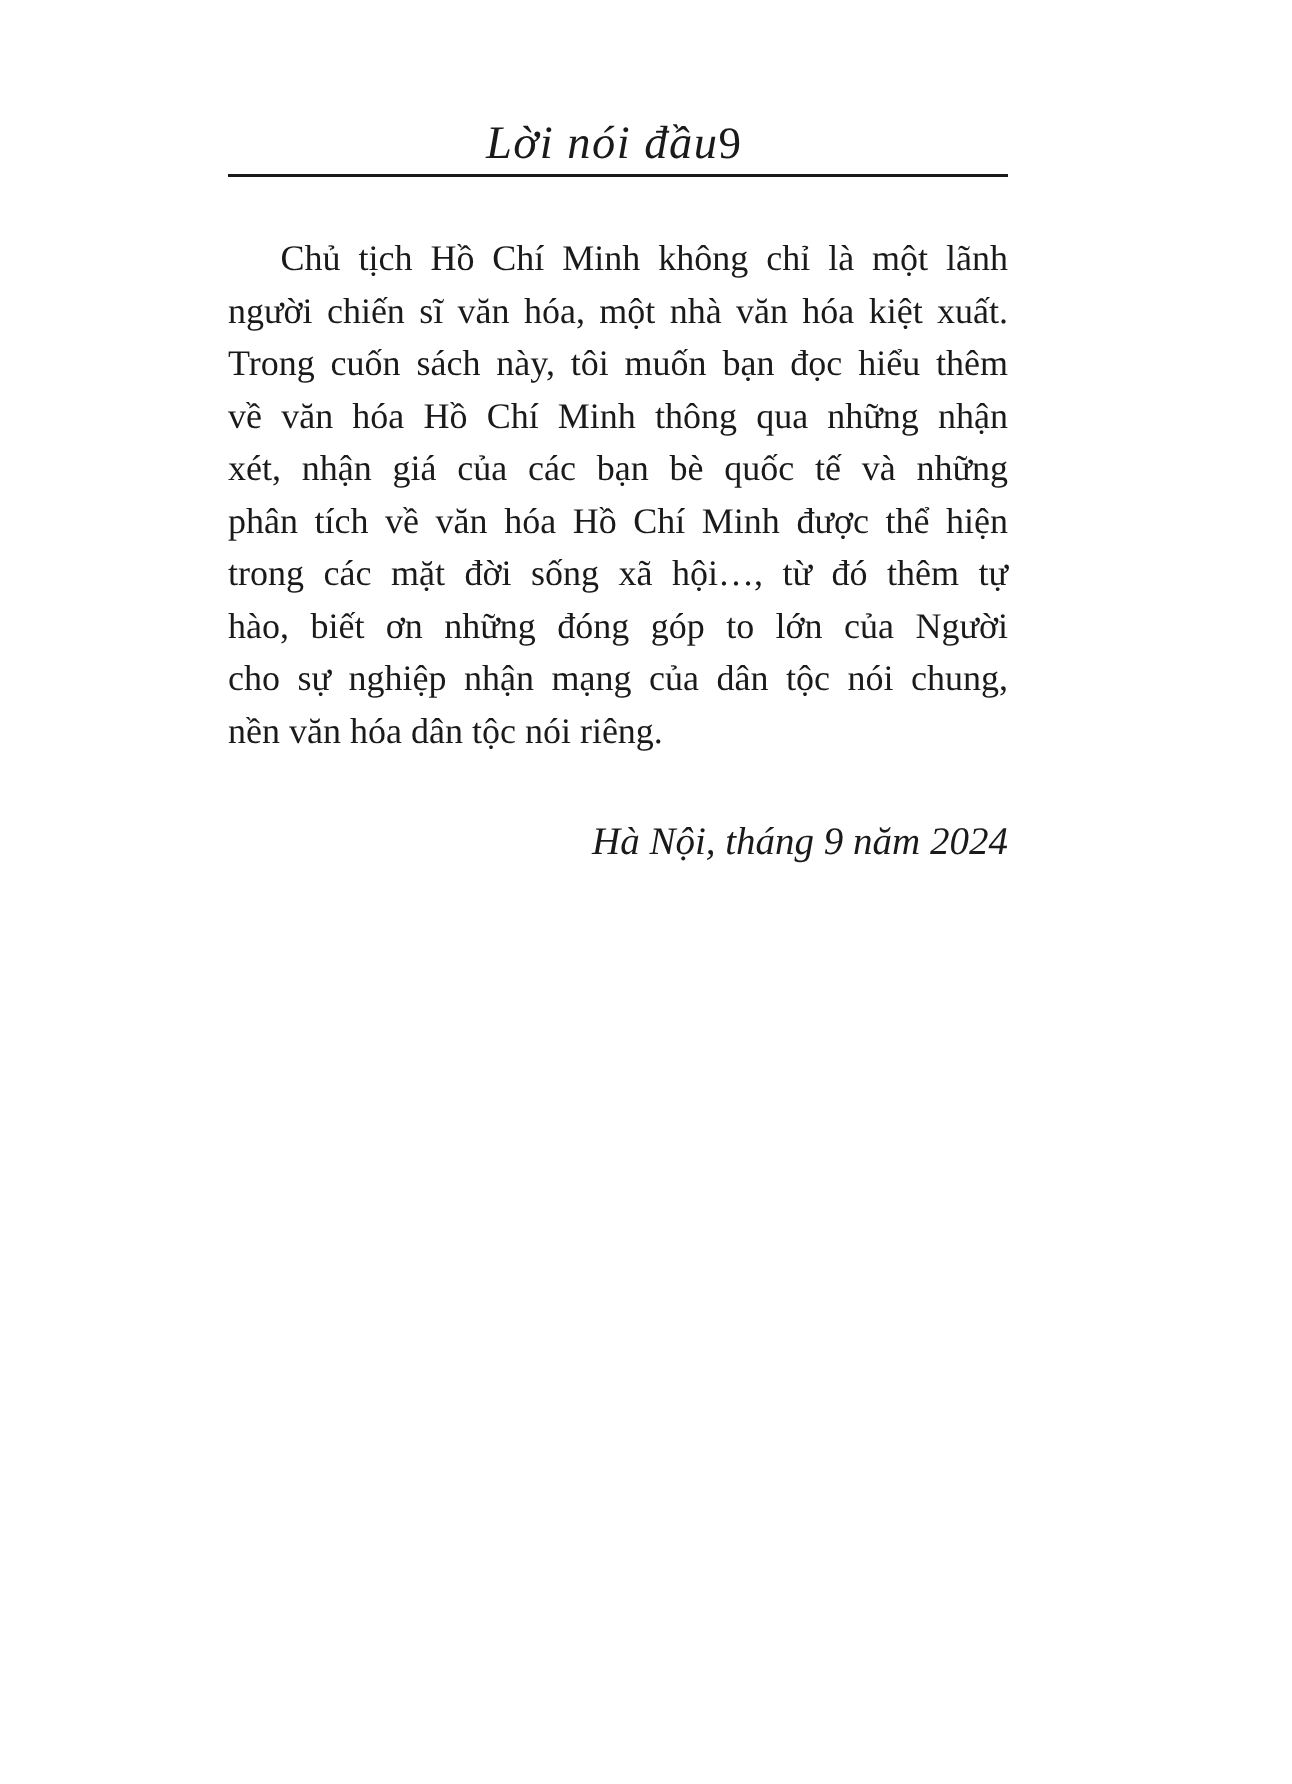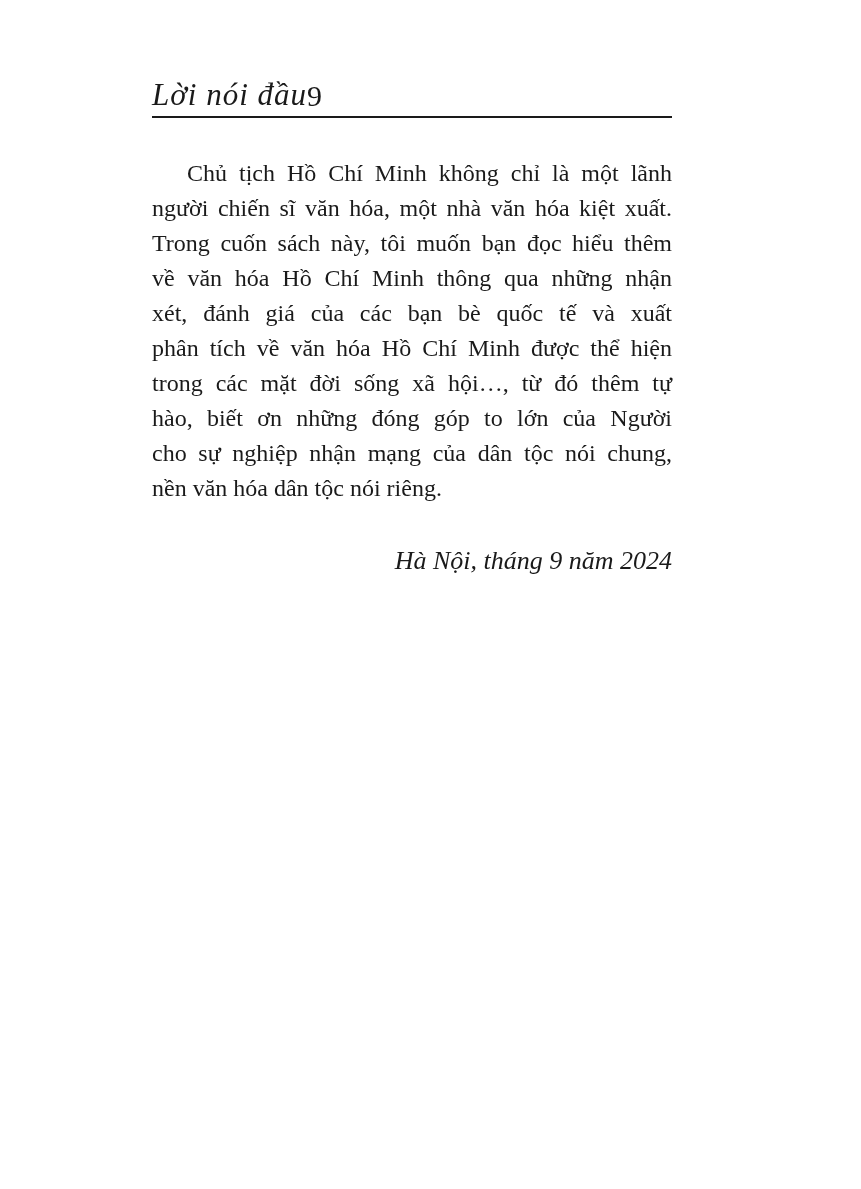--- a/index.html
+++ b/index.html
@@ -19,21 +19,21 @@
   .content-col {
     position: absolute;
     left: 152px;
     top: 0;
     width: 520px;
   }
   .header {
     height: 118px;
     box-sizing: border-box;
     display: flex;
-    justify-content: flex-start;
+    justify-content: center;
     align-items: flex-end;
     border-bottom: 2px solid #1a1a1a;
     padding-bottom: 3px;
   }
   .running-title {
     font-style: italic;
     font-size: 31px;
     letter-spacing: 1px;
   }
   .page-number {
@@ -81,21 +81,21 @@
     <div class="header">
       <span class="running-title">Lời nói đầu</span>
       <span class="page-number">9</span>
     </div>
 
     <div class="body-text">
       <div class="line indent">Chủ tịch Hồ Chí Minh không chỉ là một lãnh</div>
       <div class="line">người chiến sĩ văn hóa, một nhà văn hóa kiệt xuất.</div>
       <div class="line">Trong cuốn sách này, tôi muốn bạn đọc hiểu thêm</div>
       <div class="line">về văn hóa Hồ Chí Minh thông qua những nhận</div>
-      <div class="line">xét, đánh giá của các bạn bè quốc tế và xuất</div>
+      <div class="line">xét, nhận giá của các bạn bè quốc tế và những</div>
       <div class="line">phân tích về văn hóa Hồ Chí Minh được thể hiện</div>
       <div class="line">trong các mặt đời sống xã hội…, từ đó thêm tự</div>
       <div class="line">hào, biết ơn những đóng góp to lớn của Người</div>
       <div class="line">cho sự nghiệp nhận mạng của dân tộc nói chung,</div>
       <div class="line last">nền văn hóa dân tộc nói riêng.</div>
     </div>
 
     <div class="signature">
       <div class="place-date">Hà Nội, tháng 9 năm 2024</div>
     </div>

